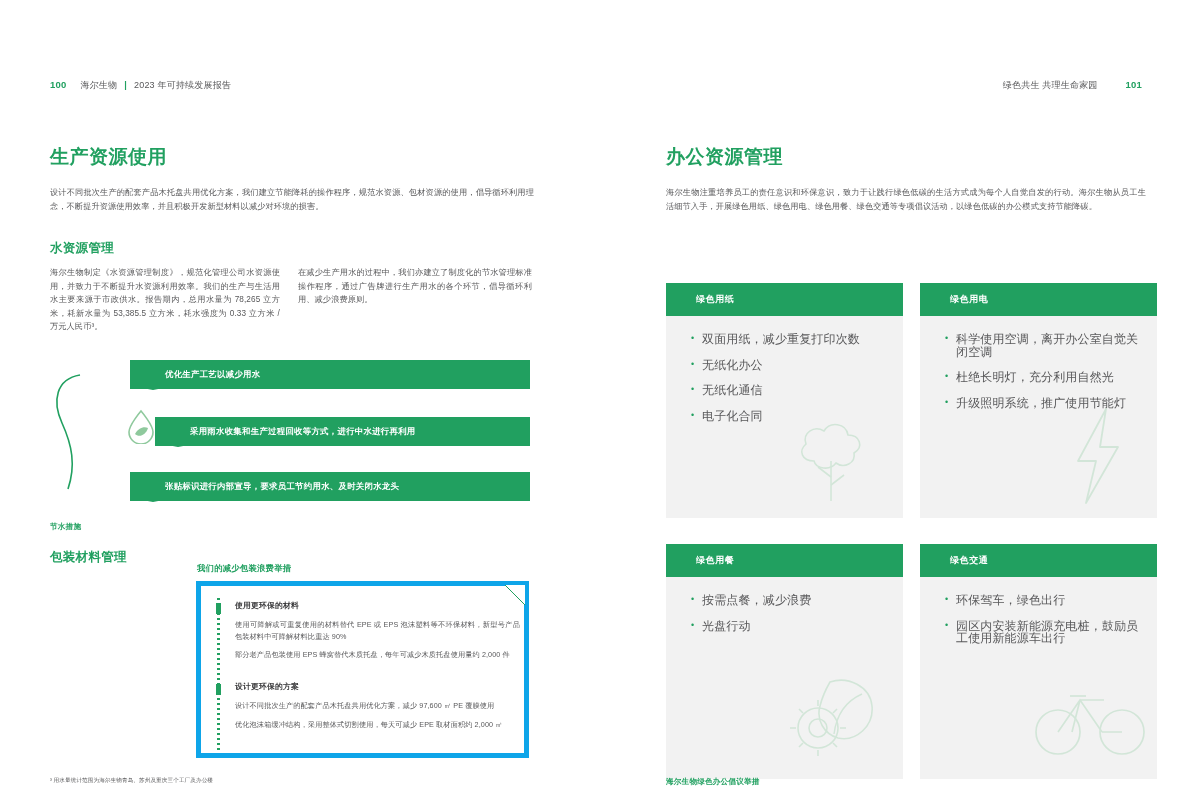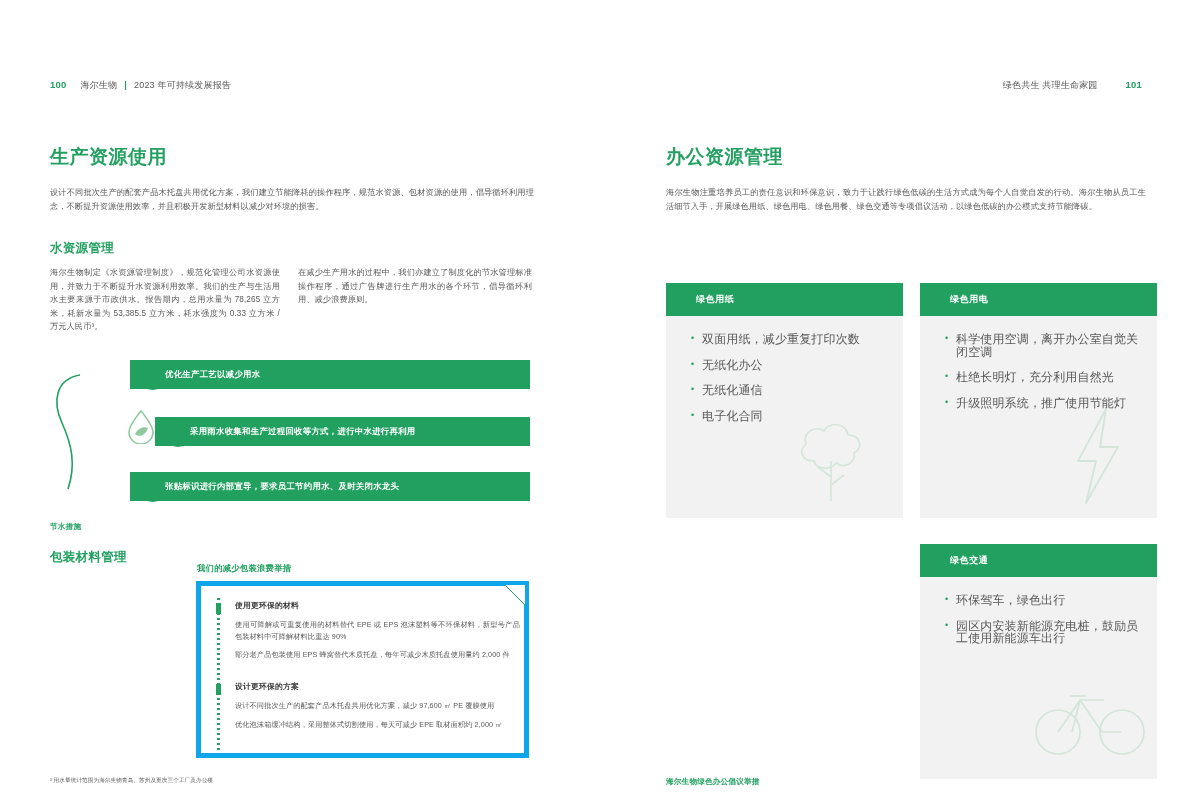--- a/index.html
+++ b/index.html
@@ -237,20 +237,41 @@
       <ul class="card-list">
         <li>科学使用空调，离开办公室自觉关闭空调</li>
         <li>杜绝长明灯，充分利用自然光</li>
         <li>升级照明系统，推广使用节能灯</li>
       </ul>
       <svg class="card-art" style="left:140px; top:122px;" width="80" height="105" viewBox="0 0 80 105">
         <path d="M46 4 L18 56 L36 56 L26 98 L58 42 L40 42 Z" fill="none" stroke="#b9dcc3" stroke-width="1.8" stroke-linejoin="round"></path>
       </svg>
     </div>
 
+    <div class="card" style="left:70px; top:508px;">
+
+      <div class="card-head">
+        <span>绿色用餐</span>
+      </div>
+      <ul class="card-list">
+        <li>按需点餐，减少浪费</li>
+        <li>光盘行动</li>
+      </ul>
+      <svg class="card-art" style="left:112px; top:118px;" width="115" height="108" viewBox="0 0 115 108">
+        <path d="M52 20 C70 14, 92 24, 94 44 C96 64, 78 80, 60 76 C46 72, 38 58, 42 44
+                 C45 32, 52 20, 52 20 Z" fill="none" stroke="#b9dcc3" stroke-width="1.6"></path>
+        <path d="M56 72 C58 56, 66 40, 84 32" fill="none" stroke="#b9dcc3" stroke-width="1.4"></path>
+        <g stroke="#b9dcc3" stroke-width="1.6" fill="none">
+          <circle cx="40" cy="66" r="20"></circle>
+          <circle cx="40" cy="66" r="9"></circle>
+          <path d="M40 44 L40 38 M40 88 L40 94 M18 66 L12 66 M62 66 L68 66
+                   M25 51 L21 47 M55 81 L59 85 M25 81 L21 85 M55 51 L59 47"></path>
+        </g>
+      </svg>
+    </div>
 
     <div class="card" style="left:324px; top:508px;">
 
       <div class="card-head">
         <span>绿色交通</span>
       </div>
       <ul class="card-list">
         <li>环保驾车，绿色出行</li>
         <li>园区内安装新能源充电桩，鼓励员工使用新能源车出行</li>
       </ul>

